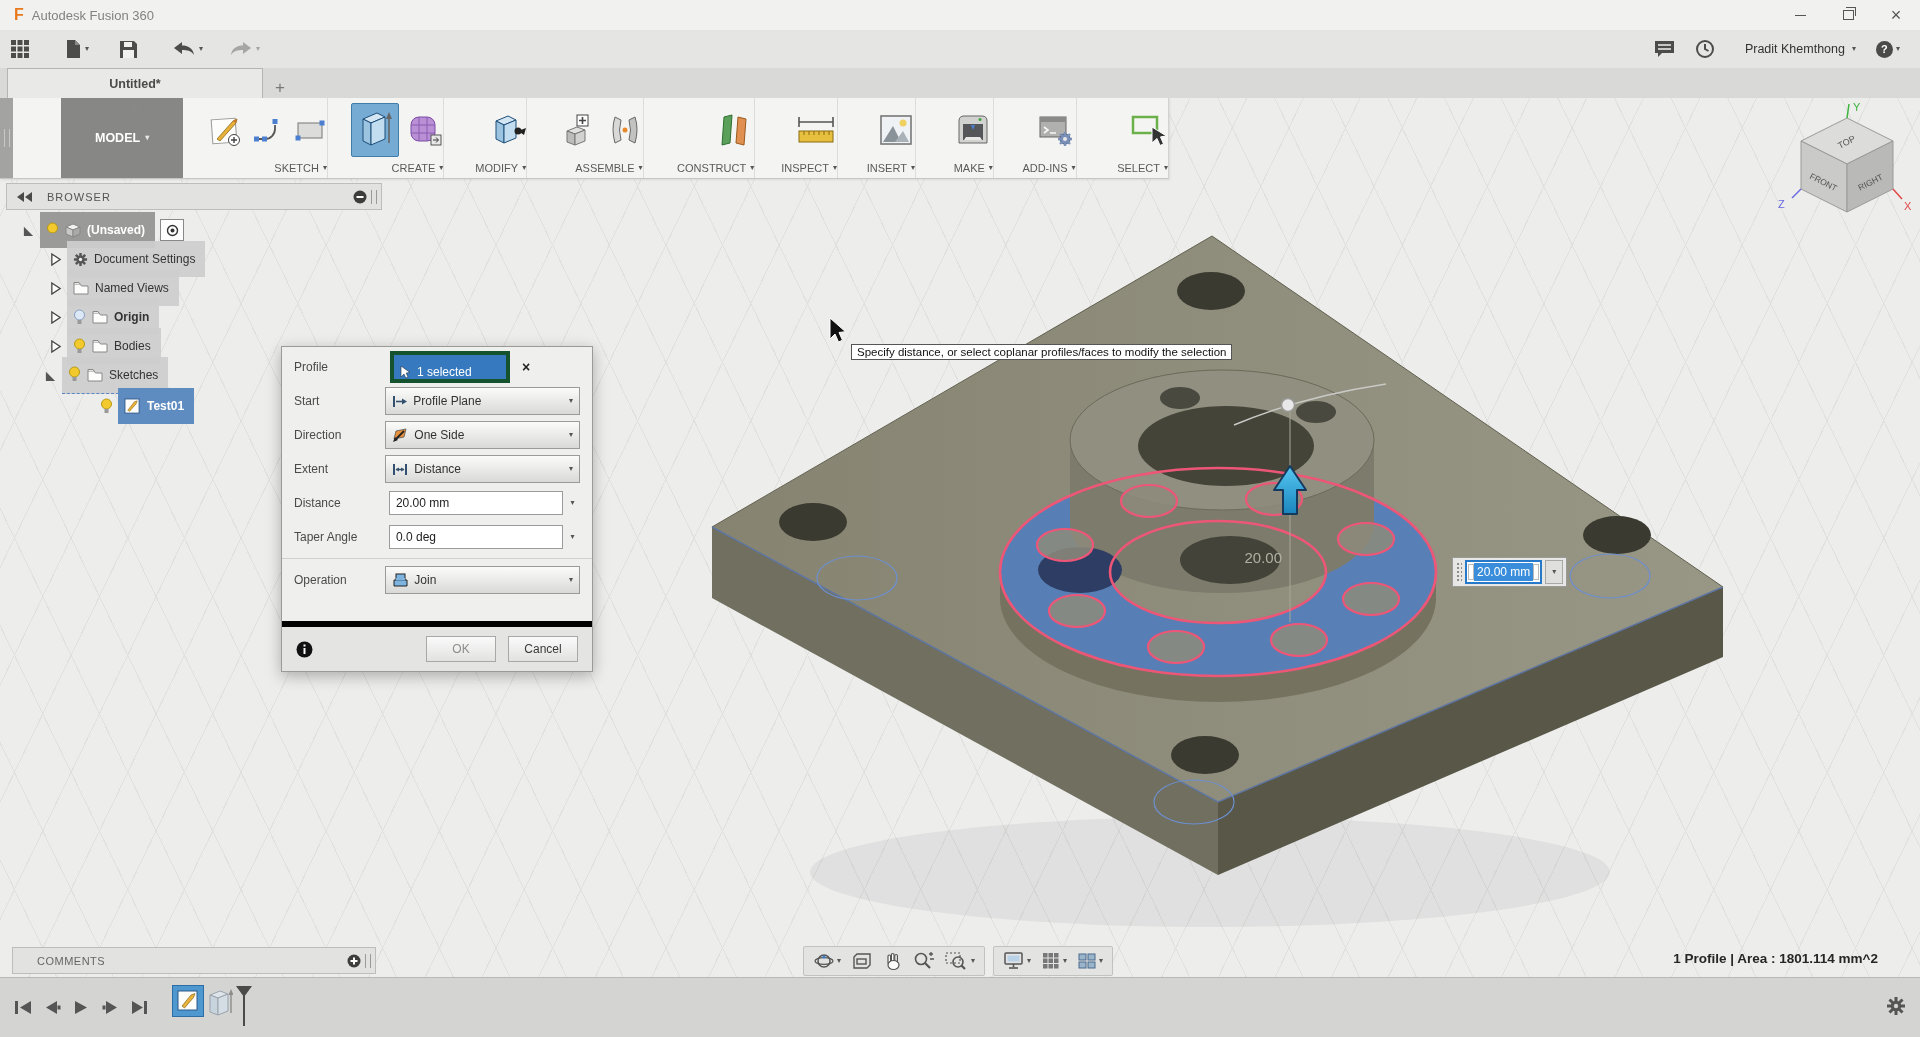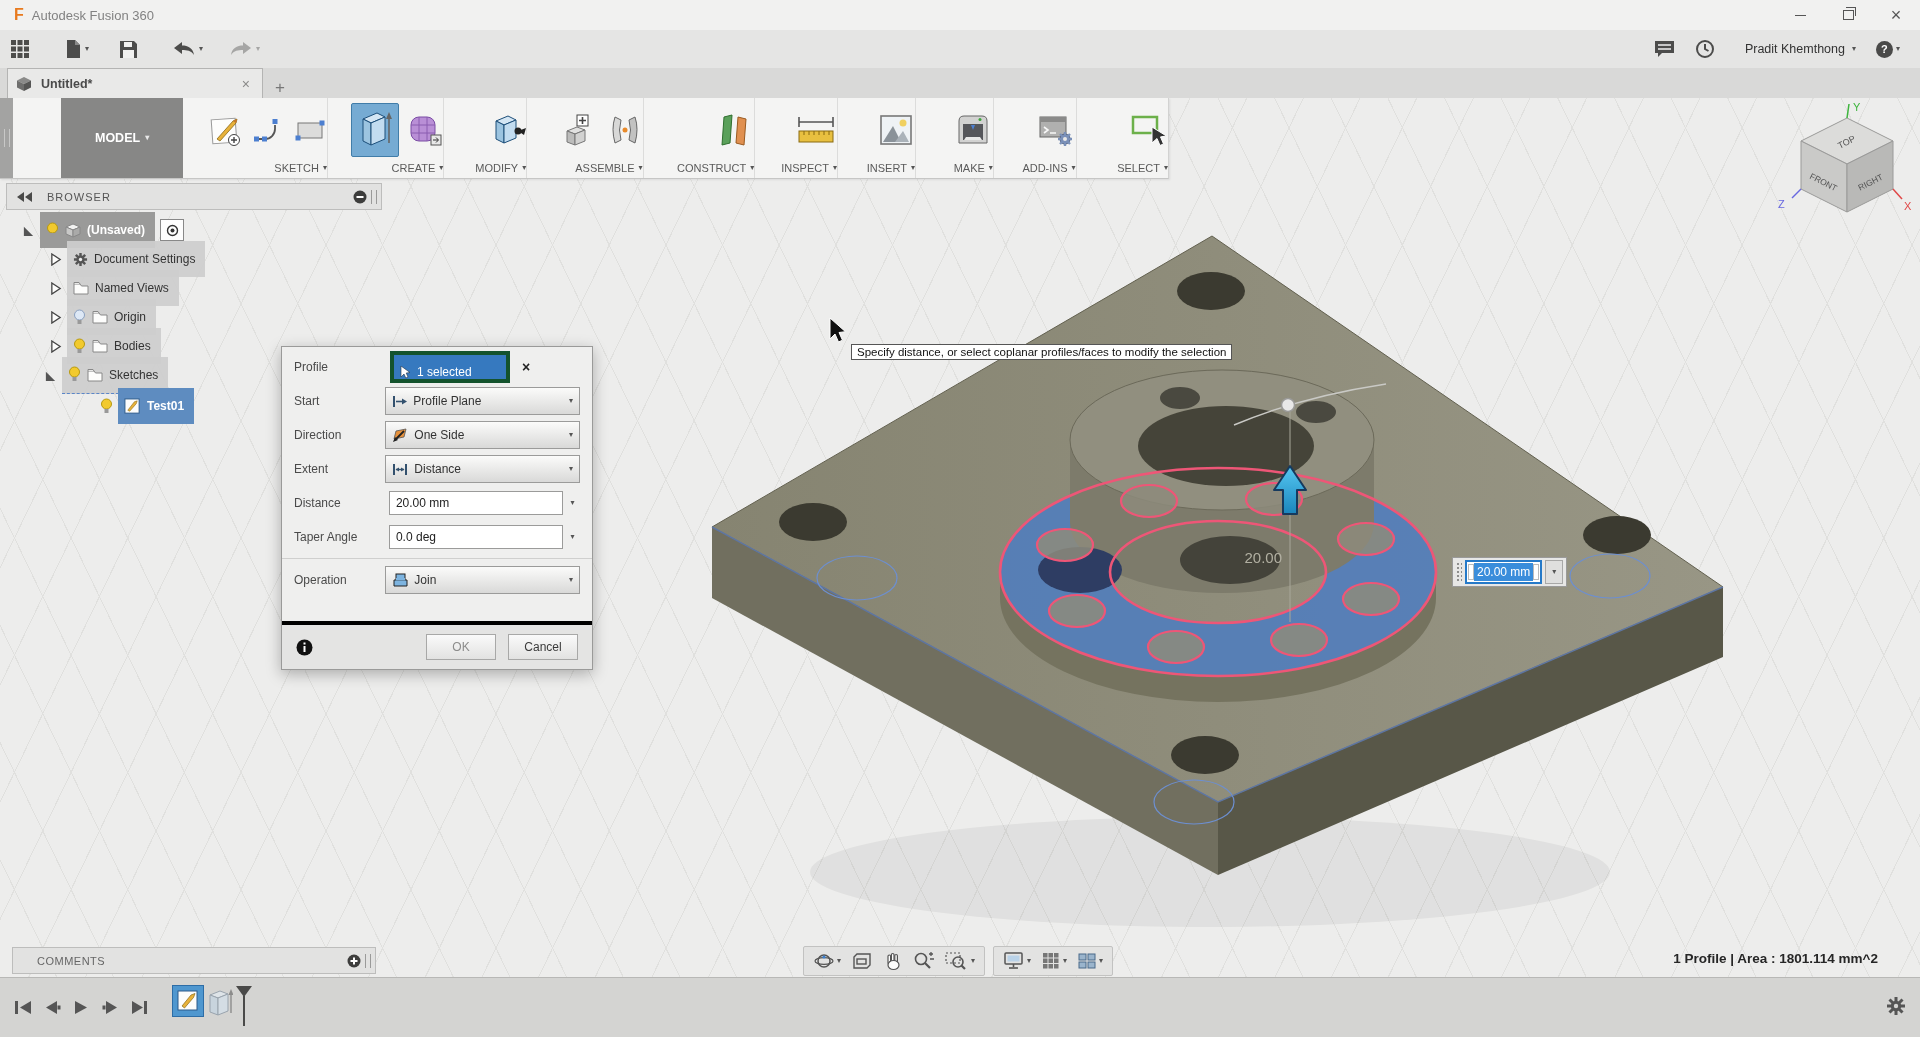--- a/index.html
+++ b/index.html
@@ -19,21 +19,21 @@
            z-index:6;display:flex;align-items:center;}
   .tbtn{display:flex;align-items:center;gap:3px;padding:0 10px;height:38px;}
   .caret{font-size:8px;color:#555;line-height:1;}
   .caret.dis{color:#a6a6a5;}
   .tbright{margin-left:auto;display:flex;align-items:center;}
   .username{font-size:12.5px;color:#333;margin:0 4px 0 10px;}
   .helpcirc{width:17px;height:17px;border-radius:50%;background:#4a4a49;color:#fff;font-size:11px;font-weight:bold;
             display:flex;align-items:center;justify-content:center;}
   .tabbar{position:absolute;top:68px;left:0;right:0;height:30px;background:#d9d9d8;z-index:6;display:flex;align-items:flex-end;}
   .tab{width:238px;height:29px;background:#e9e9e8;border:1px solid #b4b4b3;border-bottom:none;margin-left:7px;
-       display:flex;align-items:center;gap:8px;padding:0 8px;}
+       display:flex;align-items:center;gap:8px;padding:0 8px;flex-direction:column;}
   .tablabel{font-size:12.5px;font-weight:bold;color:#4a4a4a;flex:1;}
   .tabclose{color:#8a8a89;font-size:14px;padding:0 4px;}
   .newtab{font-size:17px;color:#777;padding:0 12px;}
   
   .ribbon{position:absolute;top:98px;left:0;width:1168px;height:80px;background:#f4f4f3;z-index:5;
           border-bottom:1px solid #c6c6c5;border-right:1px solid #d2d2d1;display:flex;box-shadow:1px 1px 2px rgba(0,0,0,.08);}
   .modelgrip{width:14px;display:flex;align-items:center;justify-content:center;background:#a3a3a2;}
   .modelgrip div{width:4px;height:18px;border-left:1px solid #c8c8c7;border-right:1px solid #c8c8c7;}
   .modelblock{width:126px;background:#878786;color:#fff;display:flex;align-items:center;justify-content:center;gap:5px;
               font-size:12.5px;font-weight:bold;margin-left:48px;}
@@ -68,21 +68,21 @@
   .dlabel{width:96px;color:#4a4a4a;}
   .dropdown{width:190px;height:26px;background:linear-gradient(#fbfbfa,#d9d9d8);border:1px solid #9b9b9a;
             display:flex;align-items:center;gap:6px;padding:0 6px;color:#333;}
   .dropdown .caret{margin-left:auto;}
   .dinput{width:162px;height:22px;background:#fff;border:1px solid #9b9b9a;display:flex;align-items:center;padding:0 6px;color:#222;}
   .spin{width:15px;height:24px;display:flex;align-items:center;justify-content:center;margin-left:2px;}
   .profilebtn{width:100px;height:24px;background:#3679bf;border:4px solid #14532d;color:#fff;display:flex;
               align-items:flex-end;gap:6px;padding:0 6px;}
   .clearx{margin-left:12px;font-size:14px;font-weight:bold;color:#222;}
   .ddiv{height:0;border-top:1px solid #cfcfce;margin:4px 0;}
-  .dfooter{height:44px;margin-top:24px;background:#e4e4e3;border-top:4px solid #000000;display:flex;align-items:center;padding:0 14px;}
+  .dfooter{height:44px;margin-top:24px;background:#e4e4e3;border-top:6px solid #000000;display:flex;align-items:center;padding:0 14px;}
   .dbtns{margin-left:auto;display:flex;gap:12px;}
   .dbtn{width:68px;height:24px;background:linear-gradient(#fafafa,#e2e2e1);border:1px solid #a8a8a7;
         display:flex;align-items:center;justify-content:center;font-size:12px;}
   .okbtn{color:#8c8c8b;}
   .cancelbtn{color:#3a3a3a;}
   
   .tooltip{position:absolute;left:851px;top:344px;z-index:3;background:#fff;border:1px solid #555;
            font-size:11.5px;color:#111;padding:1px 5px;white-space:nowrap;}
   .dimbox{position:absolute;left:1452px;top:557px;z-index:3;height:28px;background:#e7e7e6;border:1px solid #9a9a99;
           display:flex;align-items:center;padding:0 3px;}
@@ -549,21 +549,21 @@
         </svg>
       <div class="pill">
         <svg width="16" height="14" viewBox="0 0 16 14">
           <path d="M1,3 h6 l1.5,2 h6.5 v8 h-14 z" fill="#fdfdfc" stroke="#888"></path>
             <path d="M1,3 v-1.5 h5 l1,1.5" fill="#e8e8e7" stroke="#888"></path>
           </svg>
         <span>Named Views</span>
       </div>
     </div>
 
-    <div class="brow" style="left:44px;top:122px;">
+    <div class="brow" style="left:44px;top:122px;font-weight:bold;">
       <svg width="12" height="13" viewBox="0 0 13 14">
         <polygon points="2,1 11,7 2,13" fill="#fdfdfc" stroke="#444" stroke-width="1.4"></polygon>
         </svg>
       <div class="pill">
         <svg width="13" height="17" viewBox="0 0 13 17">
           <circle cx="6.5" cy="6" r="5" fill="#dde8f6" stroke="#8aa0c0"></circle>
             <rect x="4.5" y="11" width="4" height="4" fill="#999"></rect>
           </svg>
         <svg width="16" height="14" viewBox="0 0 16 14">
           <path d="M1,3 h6 l1.5,2 h6.5 v8 h-14 z" fill="#fdfdfc" stroke="#888"></path>

